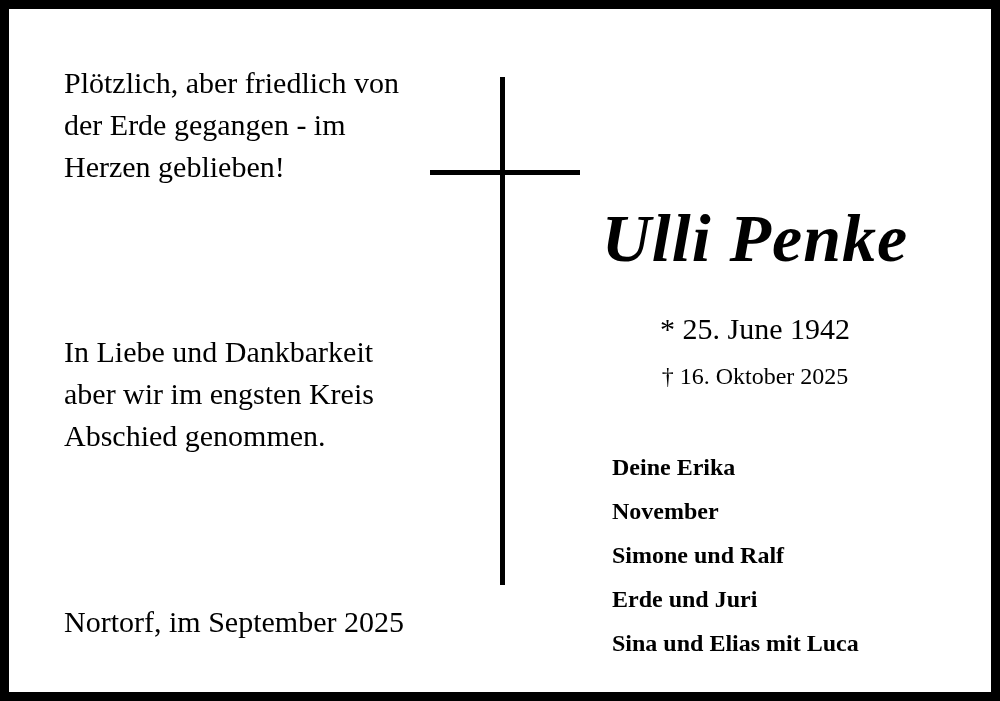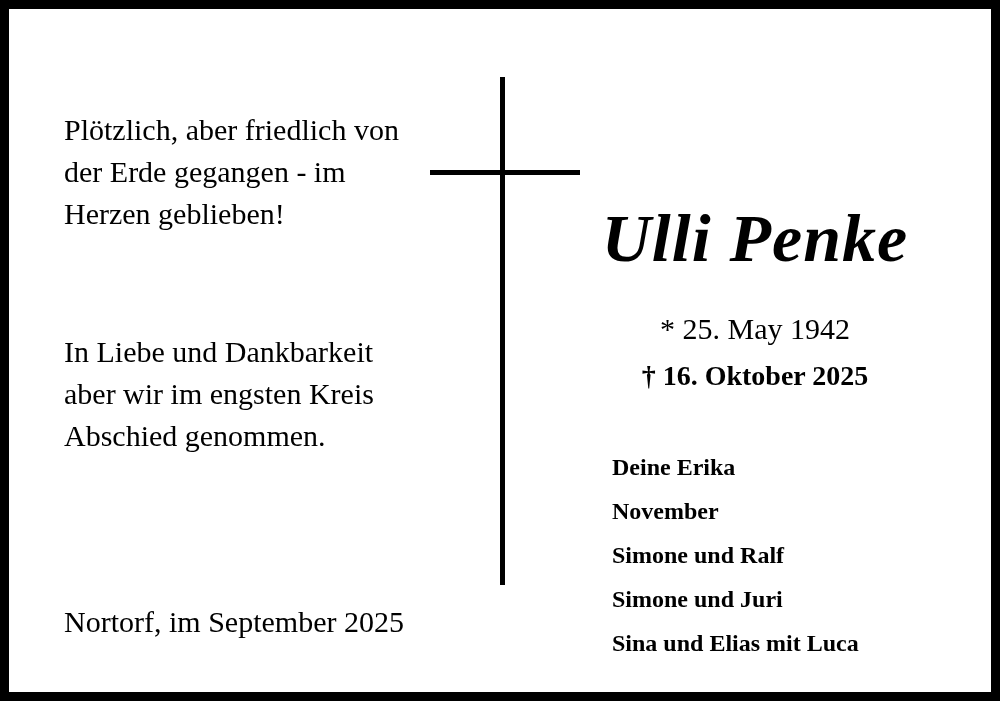--- a/index.html
+++ b/index.html
@@ -33,21 +33,20 @@
     position: absolute;
     color: #000000;
     font-size: 30px;
     line-height: 42px;
     font-family: "Liberation Serif", serif;
     white-space: pre-line;
   }
   #intro-text {
     top: 53px;
     left: 7px;
-    margin-top: 47px;
   }
   #gratitude-text {
     top: 322px;
     left: 7px;
   }
   #place-date-text {
     top: 592px;
     left: 7px;
   }
   .cross {
@@ -101,24 +100,23 @@
     font-size: 30px;
     line-height: 38px;
     color: #000000;
   }
   #death-date {
     position: absolute;
     left: 0;
     top: 348px;
     width: 452px;
     text-align: center;
-    font-size: 28px;
+    font-size: 24px;
     line-height: 38px;
     color: #000000;
-    font-weight: bold;
   }
   .mourners {
     position: absolute;
     left: 83px;
     top: 436px;
     width: 380px;
   }
   .mourner-line {
     font-family: "Liberation Serif", serif;
     font-weight: bold;
@@ -143,25 +141,25 @@
     <div class="text-block" id="place-date-text">Nortorf, im September 2025</div>
   </div>
 
   <div class="cross">
     <div class="cross-vertical"></div>
     <div class="cross-horizontal"></div>
   </div>
 
   <div class="right-col">
     <div id="deceased-name">Ulli Penke</div>
-    <div id="birth-date">* 25. May 1942</div>
+    <div id="birth-date">* 25. June 1942</div>
     <div id="death-date">† 16. Oktober 2025</div>
 
     <div class="mourners">
       <div class="mourner-line">Deine Erika</div>
       <div class="mourner-line">November</div>
       <div class="mourner-line">Simone und Ralf</div>
-      <div class="mourner-line">Simone und Juri</div>
+      <div class="mourner-line">Erde und Juri</div>
       <div class="mourner-line">Sina und Elias mit Luca</div>
     </div>
   </div>
 
 </div>
 
 </body></html>

